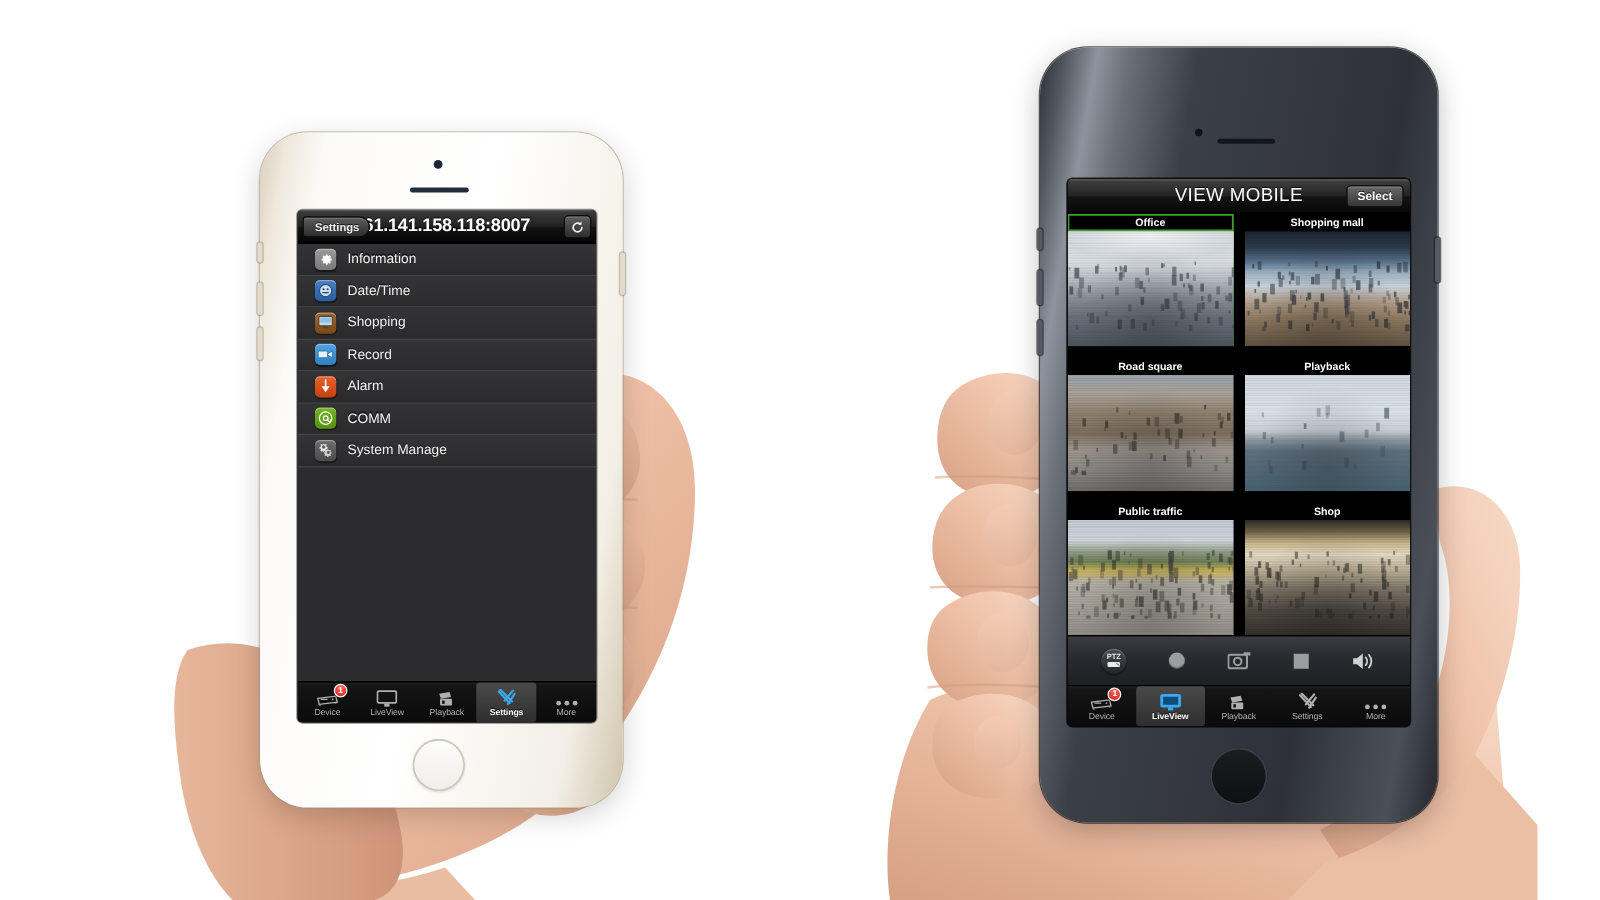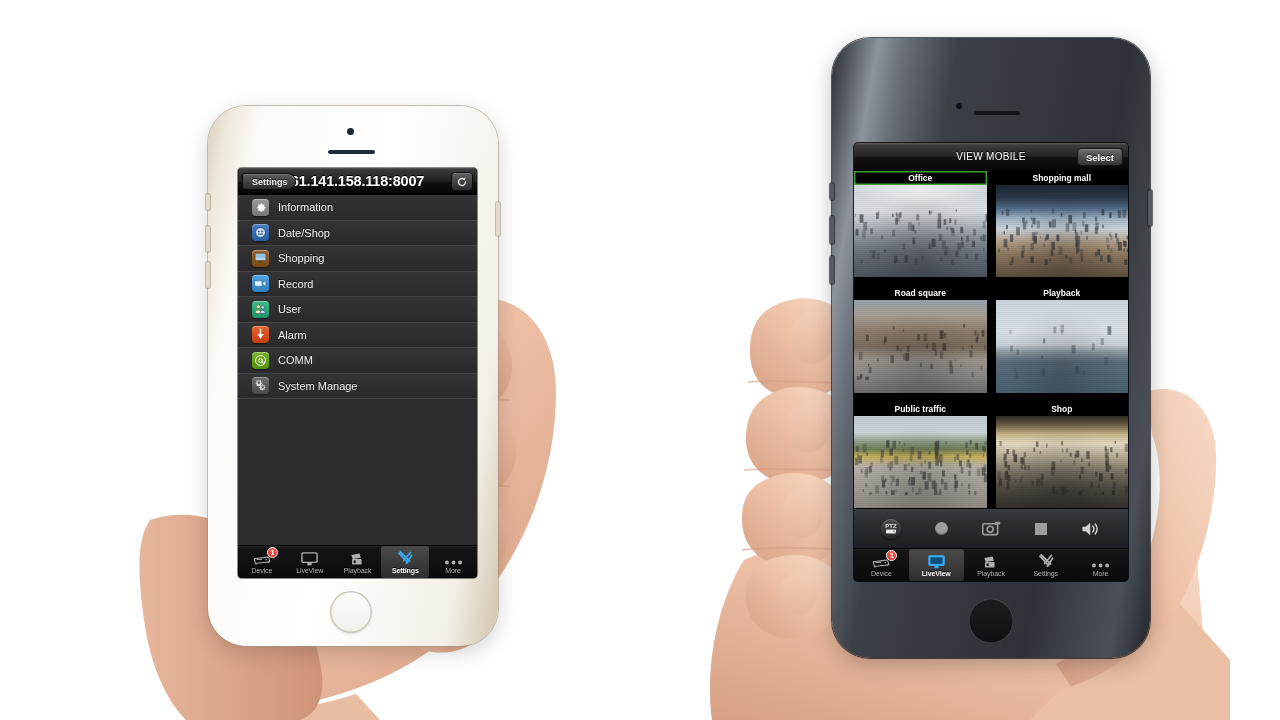--- a/index.html
+++ b/index.html
@@ -177,21 +177,21 @@
   #phone-right .btn-side.mute  { left:-2px; top:145px; width:4px; height:17px; }
   #phone-right .btn-side.power { right:-2px; top:152px; width:4px; height:36px; }
 
   .lv-nav {
     flex:0 0 28px; height:28px;
     background:linear-gradient(180deg,#606060 0%,#3d3d3d 8%,#222 52%,#141414 53%,#070707 100%);
     display:flex; align-items:center; justify-content:center;
     position:relative; border-bottom:1px solid #000;
   }
   .lv-title {
-    color:#fff; font-size:10px; font-weight:500;
+    color:#fff; font-size:15px; font-weight:500;
     letter-spacing:.3px; text-shadow:0 -1px 0 rgba(0,0,0,.9);
   }
   .lv-select {
     position:absolute; right:5px; top:5px;
     height:18px; padding:0 8px;
     display:flex; align-items:center;
     background:linear-gradient(180deg,#6a6a6a,#353535);
     border:1px solid #111; border-radius:4px;
     color:#fff; font-size:9.5px; font-weight:bold;
     text-shadow:0 -1px 0 rgba(0,0,0,.8);
@@ -407,51 +407,40 @@
           </div>
           <div class="setting-row">
             <span class="setting-icon" style="background: linear-gradient(rgb(74, 127, 193), rgb(40, 93, 159));">
               <svg width="13" height="13" viewBox="0 0 24 24">
                 <circle cx="12" cy="12" r="9" fill="#cfe2f5" stroke="#2b4f77" stroke-width="1.6"></circle>
                 <circle cx="9" cy="10" r="1.6" fill="#22425f"></circle>
                 <circle cx="15" cy="10" r="1.6" fill="#22425f"></circle>
                 <path d="M8 15 h8" stroke="#22425f" stroke-width="1.8" stroke-linecap="round"></path>
               </svg>
             </span>
-            <span class="setting-label">Date/Shop</span>
+            <span class="setting-label">Date/Time</span>
           </div>
           <div class="setting-row">
             <span class="setting-icon" style="background: linear-gradient(rgb(156, 106, 52), rgb(122, 72, 18));">
               <svg width="13" height="12" viewBox="0 0 24 22">
                 <rect x="2" y="2" width="20" height="14" rx="1.6" fill="#bcd8ef" stroke="#5a4326" stroke-width="1.6"></rect>
                 <rect x="4" y="4" width="16" height="7" fill="#8fc0e3"></rect>
                 <rect x="8" y="17" width="8" height="2.4" fill="#5a4326"></rect>
               </svg>
             </span>
             <span class="setting-label">Shopping</span>
           </div>
           <div class="setting-row">
             <span class="setting-icon" style="background: linear-gradient(rgb(79, 163, 227), rgb(45, 129, 193));">
               <svg width="13" height="11" viewBox="0 0 24 18">
                 <rect x="1" y="4" width="14" height="10" rx="2" fill="#e9f3fb" stroke="#2f6f9e" stroke-width="1.3"></rect>
                 <path d="M15 8 L22 4 V14 L15 10 Z" fill="#e9f3fb" stroke="#2f6f9e" stroke-width="1.3"></path>
               </svg>
             </span>
             <span class="setting-label">Record</span>
-          </div>
-          <div class="setting-row">
-            <span class="setting-icon" style="background: linear-gradient(rgb(63, 185, 140), rgb(29, 151, 106));">
-              <svg width="13" height="12" viewBox="0 0 24 22">
-                <circle cx="8" cy="7" r="3.4" fill="#fff3cf" stroke="#6d5a21" stroke-width="1.2"></circle>
-                <path d="M2 19c0-3.6 2.7-6 6-6s6 2.4 6 6z" fill="#fff3cf" stroke="#6d5a21" stroke-width="1.2"></path>
-                <circle cx="16" cy="8" r="3" fill="#d7e7ff" stroke="#2e4f77" stroke-width="1.2"></circle>
-                <path d="M11 19c0-3.2 2.3-5.4 5-5.4s5 2.2 5 5.4z" fill="#d7e7ff" stroke="#2e4f77" stroke-width="1.2"></path>
-              </svg>
-            </span>
-            <span class="setting-label">User</span>
           </div>
           <div class="setting-row">
             <span class="setting-icon" style="background: linear-gradient(rgb(232, 98, 46), rgb(198, 64, 12));">
               <svg width="11" height="13" viewBox="0 0 20 24">
                 <path d="M10 2 v9" stroke="#fff" stroke-width="2.4" stroke-linecap="round"></path>
                 <path d="M4 11 h12 l-6 9 z" fill="#fff"></path>
               </svg>
             </span>
             <span class="setting-label">Alarm</span>
           </div>

